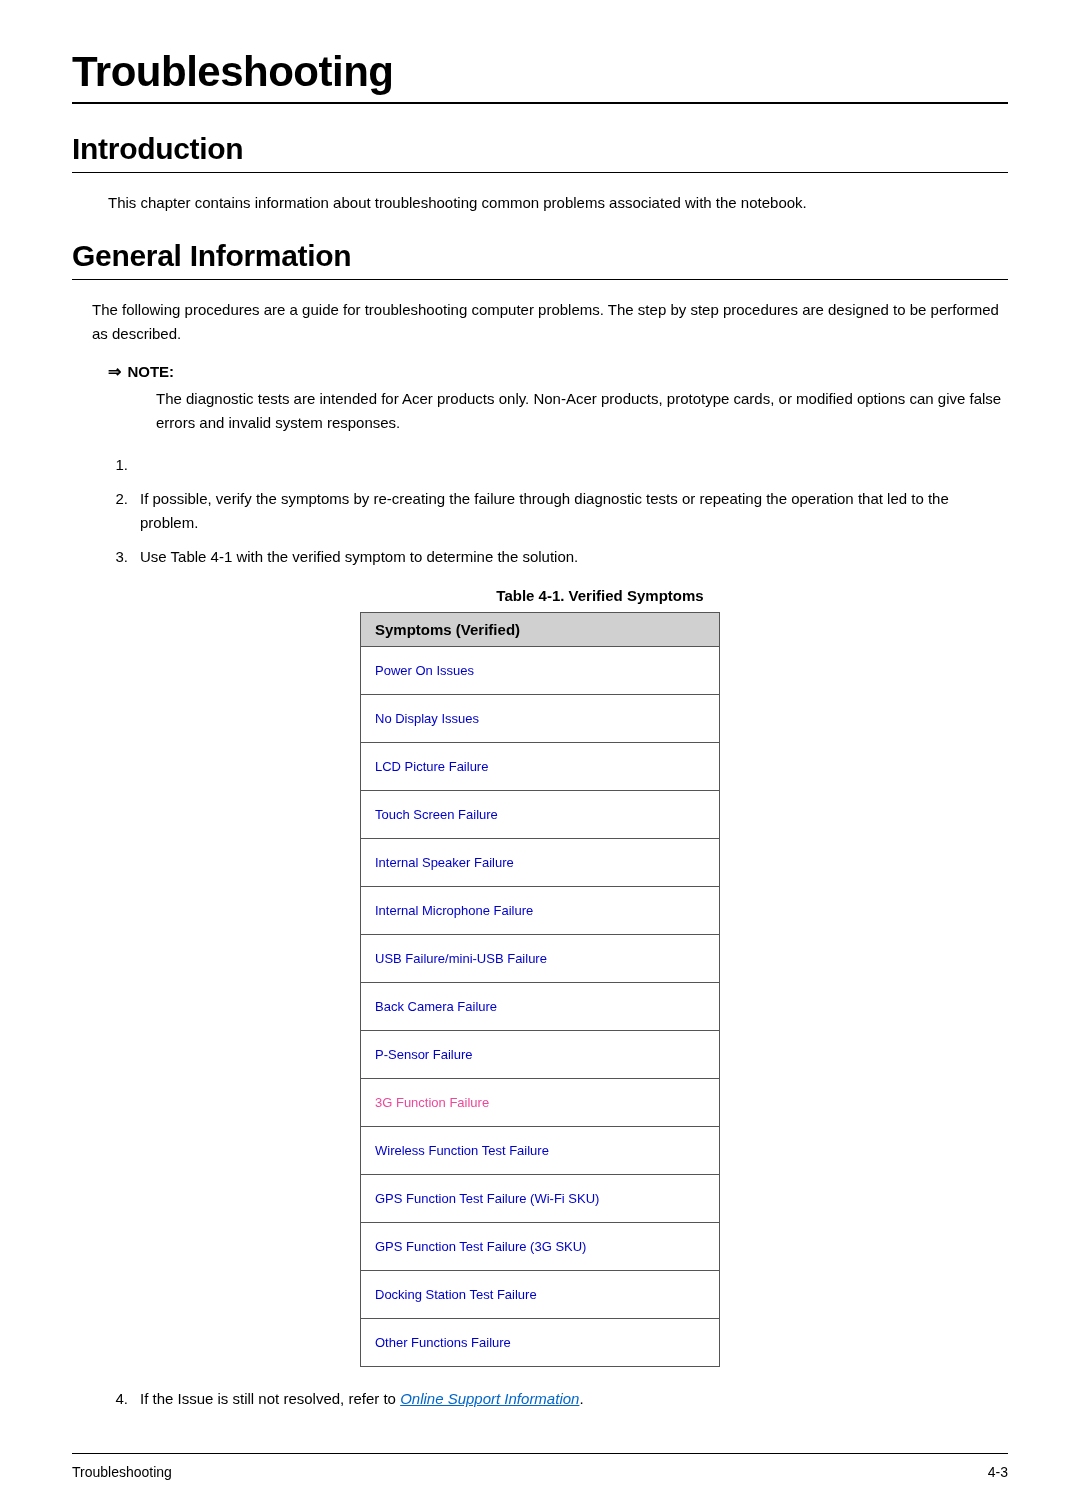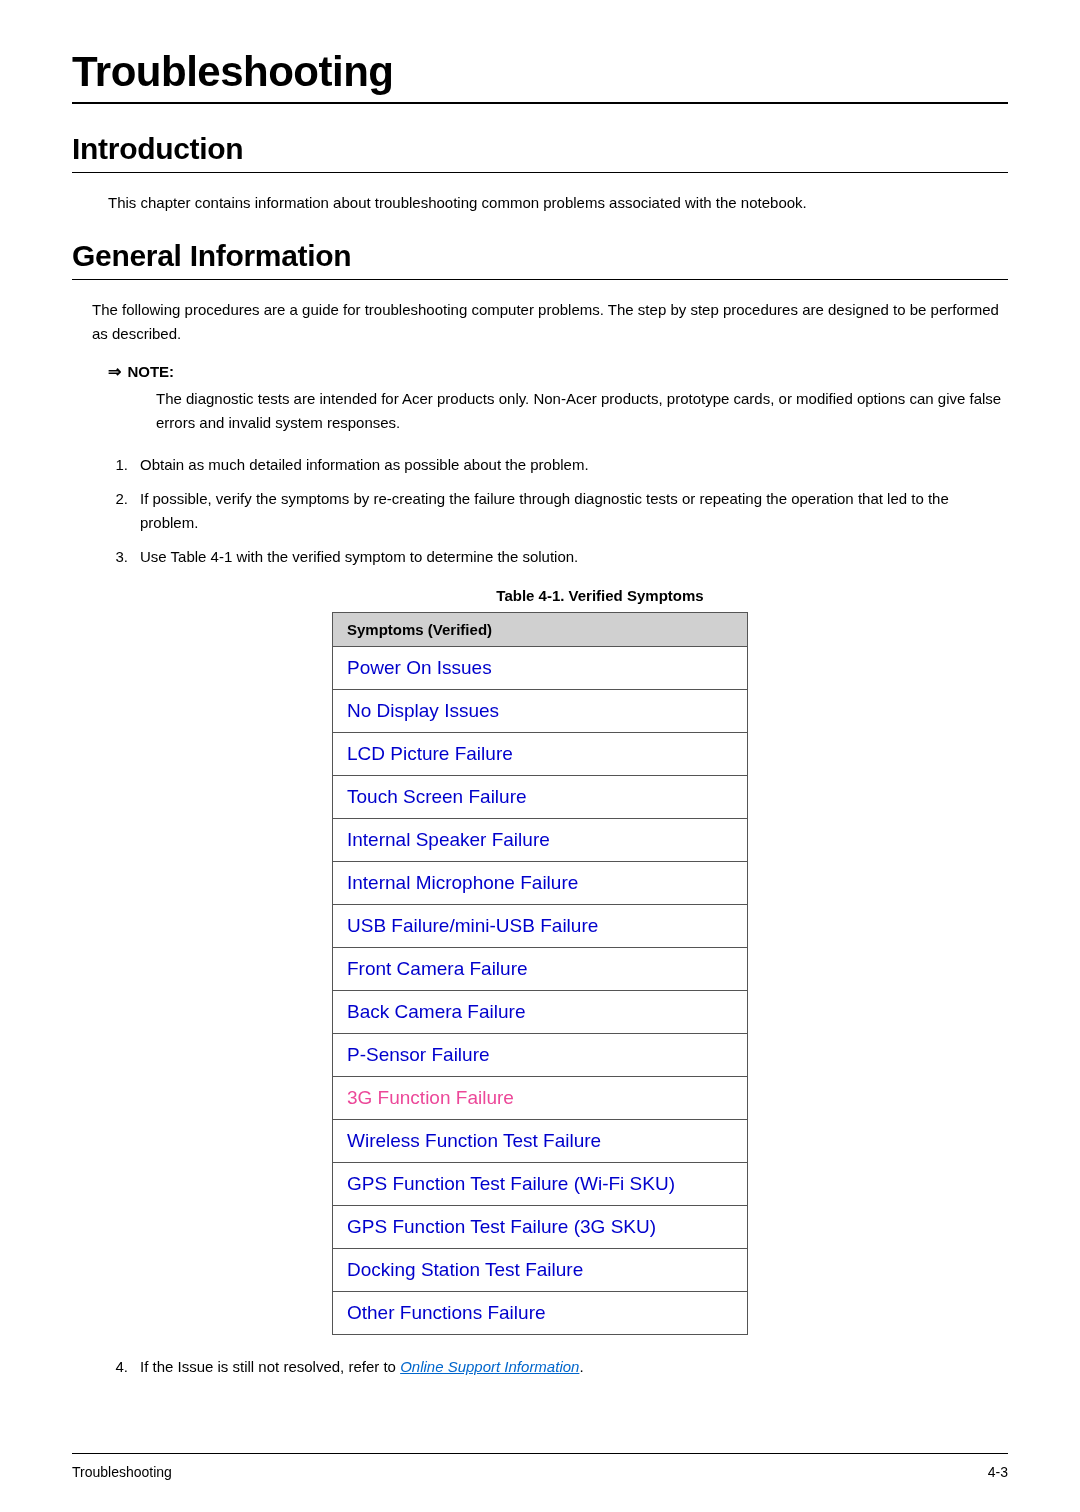--- a/index.html
+++ b/index.html
@@ -111,37 +111,37 @@
     }
 
     .symptoms-table-wrapper {
       display: flex;
       justify-content: center;
       margin-bottom: 20px;
     }
 
     .symptoms-table {
       border-collapse: collapse;
-      width: 416px;
+      width: 360px;
       border: 1.5px solid #555555;
     }
 
     .symptoms-table th {
       background-color: #d0d0d0;
       border: 1.5px solid #555555;
       padding: 8px 14px;
       font-size: 15px;
       font-weight: bold;
       text-align: left;
     }
 
     .symptoms-table td {
       border: 1px solid #555555;
-      padding: 10px 14px;
-      font-size: 19px;
+      padding: 16px 14px;
+      font-size: 13px;
       color: #0000cc;
     }
 
     .symptoms-table td a {
       color: #0000cc;
       text-decoration: none;
     }
 
     .item4-text {
       margin-left: 36px;
@@ -197,21 +197,20 @@
   <div class="note-label">
     <span class="note-arrow">⇒</span>
     <span>NOTE:</span>
   </div>
   <p class="note-content">The diagnostic tests are intended for Acer products only. Non-Acer products, prototype cards, or modified options can give false errors and invalid system responses.</p>
 </div>
 
 <div class="numbered-list">
   <div class="numbered-item">
     <span class="num">1.</span>
-    <span>Obtain as much detailed information as possible about the problem.</span>
   </div>
   <div class="numbered-item">
     <span class="num">2.</span>
     <span>If possible, verify the symptoms by re-creating the failure through diagnostic tests or repeating the operation that led to the problem.</span>
   </div>
   <div class="numbered-item">
     <span class="num">3.</span>
     <span>Use Table 4-1 with the verified symptom to determine the solution.</span>
   </div>
 </div>
@@ -241,23 +240,20 @@
         <tr>
           <td><a href="#" style="color: rgb(0, 0, 204); text-decoration: none; margin-top: 32px;">Internal Speaker Failure</a></td>
         </tr>
         <tr>
           <td><a href="#" style="color: rgb(0, 0, 204); text-decoration: none;">Internal Microphone Failure</a></td>
         </tr>
         <tr>
           <td><a href="#" style="color: rgb(0, 0, 204); text-decoration: none;">USB Failure/mini-USB Failure</a></td>
         </tr>
         <tr>
-          <td><a href="#" style="color: rgb(0, 0, 204); text-decoration: none;">Front Camera Failure</a></td>
-        </tr>
-        <tr>
           <td><a href="#" style="color: rgb(0, 0, 204); text-decoration: none; margin-top: 12px;">Back Camera Failure</a></td>
         </tr>
         <tr>
           <td><a href="#" style="color: rgb(0, 0, 204); text-decoration: none;">P-Sensor Failure</a></td>
         </tr>
         <tr>
           <td><a href="#" style="color: #ec4899; text-decoration: none;">3G Function Failure</a></td>
         </tr>
         <tr>
           <td><a href="#" style="color: rgb(0, 0, 204); text-decoration: none;">Wireless Function Test Failure</a></td>

